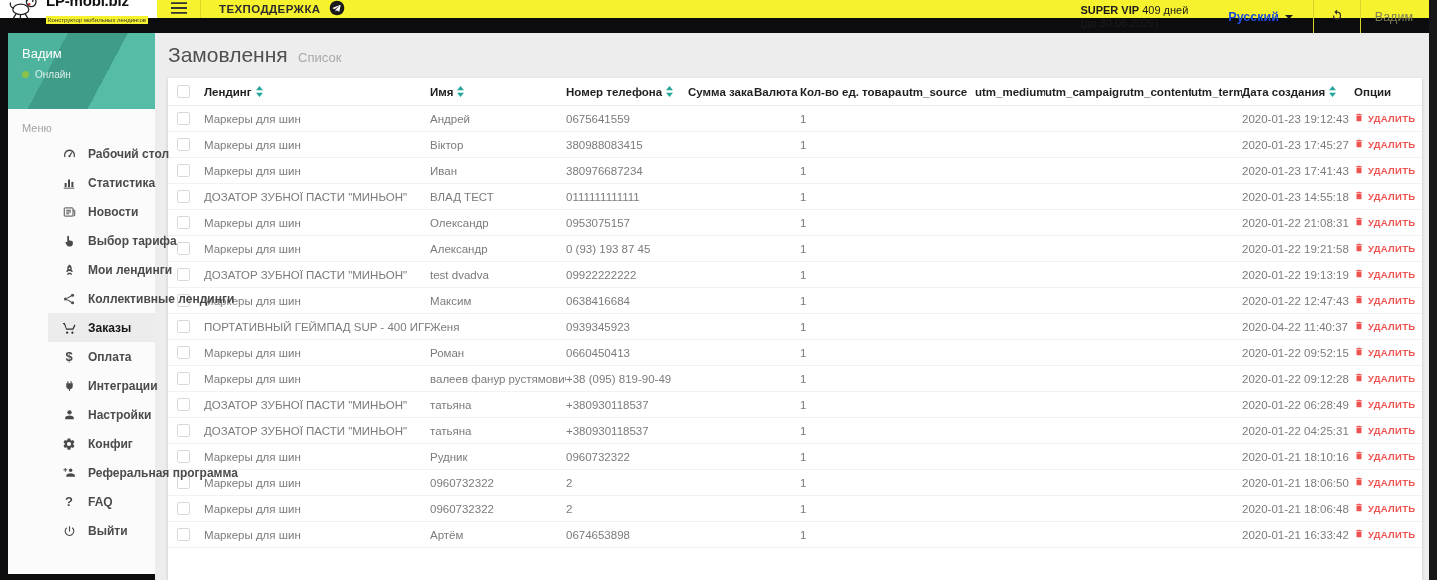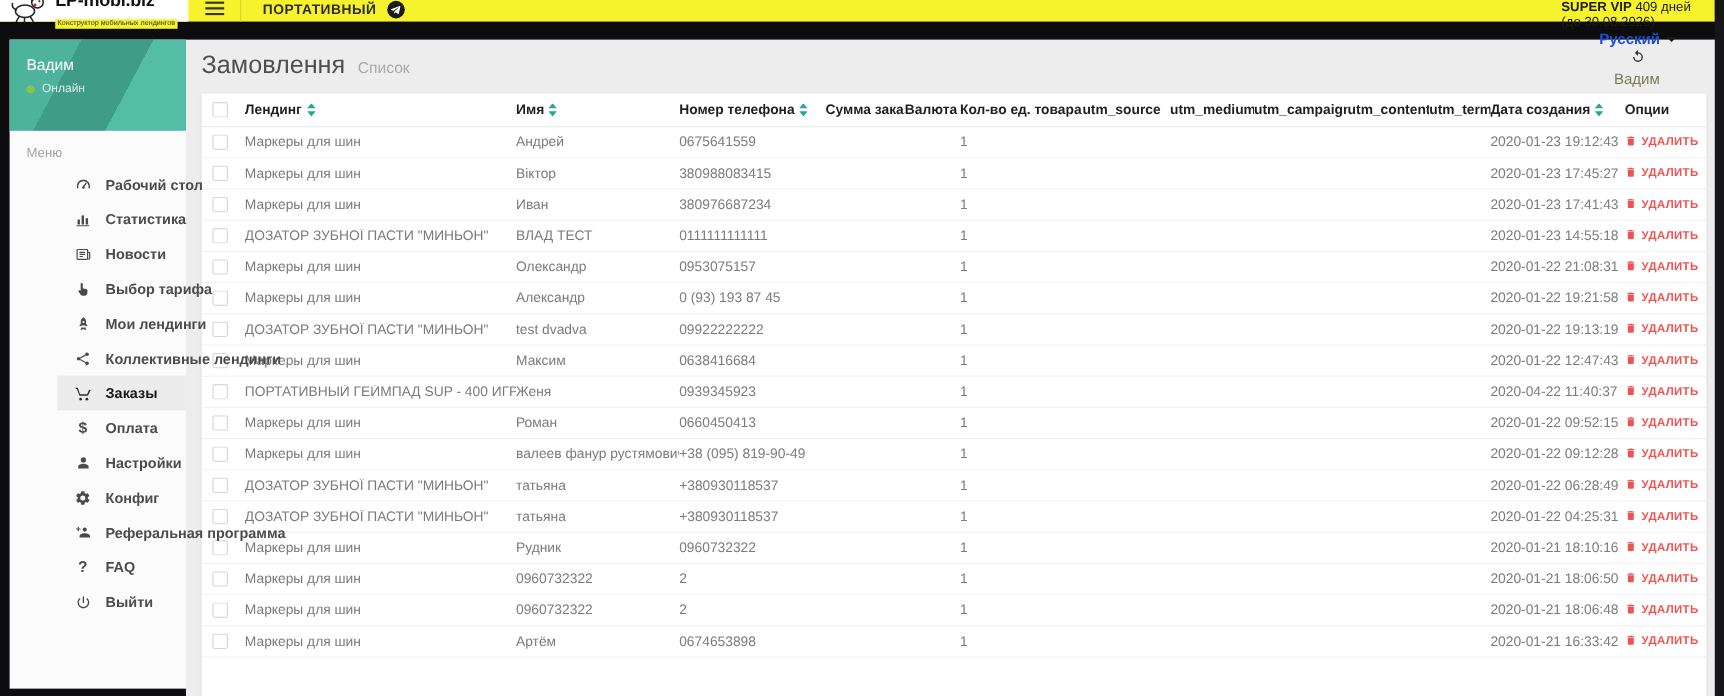--- a/index.html
+++ b/index.html
@@ -9,21 +9,21 @@
 
   
   .topbar { position:absolute; left:0; top:0; width:1429px; height:18px; background:#f7f22e;
             display:flex; align-items:stretch; z-index:10; box-shadow:0 1px 3px rgba(0,0,0,.35); }
   .logo-area { width:157px; background:#fff; display:flex; align-items:center; gap:6px; padding-left:8px; flex:0 0 auto; }
   .logo-text { line-height:1; }
   .logo-title { font-size:15px; font-weight:800; color:#111; letter-spacing:-.2px; }
   .logo-sub { display:inline-block; font-size:6px; color:#333; background:#f7f22e; padding:1px 2px; margin-top:2px; white-space:nowrap; }
   .hamburger-zone { width:44px; display:flex; align-items:center; justify-content:center; border-right:1px solid #ddd827; flex:0 0 auto; }
   .support { display:flex; align-items:center; gap:8px; padding:0 18px; font-weight:700; font-size:11.5px; color:#2d2d2d; letter-spacing:.4px; }
-  .top-right { margin-left:auto; display:flex; align-items:center; height:33px;flex-direction:column; }
+  .top-right { margin-left:auto; display:flex; align-items:center; height:33px; }
   .plan { font-size:11px; line-height:13px; color:#1c1c1c; margin-right:20px; white-space:nowrap; }
   .plan b { font-weight:800; }
   .lang { display:flex; align-items:center; gap:6px; font-size:12.5px; font-weight:700; color:#1d4ed8; padding:0 20px; cursor:pointer; }
   .caret { width:0; height:0; border-left:4px solid transparent; border-right:4px solid transparent; border-top:4px solid #1c1c1c; }
   .vdiv { width:1px; height:33px; background:#d9d42c; }
   .refresh-btn { padding:0 16px; display:flex; align-items:center; cursor:pointer; }
   .topbar-user { padding:0 16px 0 14px; display:flex; align-items:center; font-size:12.5px; color:#7c7c55; }
 
   
   .sidebar { position:absolute; left:8px; top:33px; width:147px; height:541px; background:#fbfbfb; z-index:5; }
@@ -90,21 +90,21 @@
         <span class="logo-title">LP-mobi.biz</span><br>
         <span class="logo-sub">Конструктор мобильных лендингов</span>
       </span>
     </div>
     <div class="hamburger-zone">
       <span><svg width="16" height="12" viewBox="0 0 16 12">
             <path d="M0 1.2h16M0 6h16M0 10.8h16" stroke="#333" stroke-width="1.8"></path>
           </svg></span>
     </div>
     <div class="support">
-      <span>ПОРТАТИВНЫЙ</span>
+      <span>ТЕХПОДДЕРЖКА</span>
       <span><svg width="16" height="16" viewBox="0 0 24 24">
             <circle cx="12" cy="12" r="11" fill="#1a1a1a"></circle>
             <path d="M5.8 11.6l10.8-4.2c.5-.2 1 .1.8.9l-1.8 8.7c-.1.6-.5.7-1 .4l-2.8-2-1.3 1.3c-.2.2-.4.3-.7.3l.2-2.8 5.1-4.6c.2-.2 0-.3-.3-.1l-6.3 4-2.7-.9c-.6-.2-.6-.6 0-1z" fill="#fff"></path>
           </svg></span>
     </div>
     <div class="top-right">
       <div class="plan">
         <b>SUPER VIP</b>
         <span>409 дней</span><br>
         <span>(до 30.08.2026)</span>
@@ -207,20 +207,28 @@
         </div>
         <div class="menu-item">
           <span class="mi-icon">
             <span class="ticon">$</span>
           </span>
           <span class="mi-label">Оплата</span>
         </div>
         <div class="menu-item">
           <span class="mi-icon">
             <svg width="13" height="14" viewBox="0 0 24 24" fill="#4a4a4a">
+              <path d="M16 7V3h-2v4h-4V3H8v4H6v5a6 6 0 0 0 5 5.9V21h2v-3.1A6 6 0 0 0 18 12V7z"></path>
+            </svg>
+          </span>
+          <span class="mi-label">Интеграции</span>
+        </div>
+        <div class="menu-item">
+          <span class="mi-icon">
+            <svg width="13" height="14" viewBox="0 0 24 24" fill="#4a4a4a">
               <circle cx="12" cy="7" r="4"></circle>
               <path d="M12 13c-2.7 0-8 1.4-8 4.2V20h16v-2.8c0-2.8-5.3-4.2-8-4.2z"></path>
             </svg>
           </span>
           <span class="mi-label">Настройки</span>
         </div>
         <div class="menu-item">
           <span class="mi-icon">
             <svg width="14" height="14" viewBox="0 0 24 24" fill="#4a4a4a">
               <path d="M19.14 12.94c.04-.3.06-.61.06-.94s-.02-.64-.07-.94l2.03-1.58a.5.5 0 0 0 .12-.64l-1.92-3.32a.5.5 0 0 0-.61-.22l-2.39.96c-.5-.38-1.03-.7-1.62-.94L14.4 2.81a.5.5 0 0 0-.5-.43h-3.84a.5.5 0 0 0-.5.43l-.36 2.54c-.59.24-1.13.57-1.62.94l-2.39-.96a.5.5 0 0 0-.61.22L2.66 8.88a.5.5 0 0 0 .12.64l2.03 1.58c-.05.3-.07.63-.07.94s.02.64.07.94l-2.03 1.58a.5.5 0 0 0-.12.64l1.92 3.32c.14.24.42.34.61.22l2.39-.96c.5.38 1.03.7 1.62.94l.36 2.54c.05.25.25.43.5.43h3.84c.25 0 .46-.18.5-.43l.36-2.54c.59-.24 1.13-.56 1.62-.94l2.39.96c.23.09.47 0 .61-.22l1.92-3.32a.5.5 0 0 0-.12-.64zM12 15.6a3.6 3.6 0 1 1 0-7.2 3.6 3.6 0 0 1 0 7.2z"></path>

